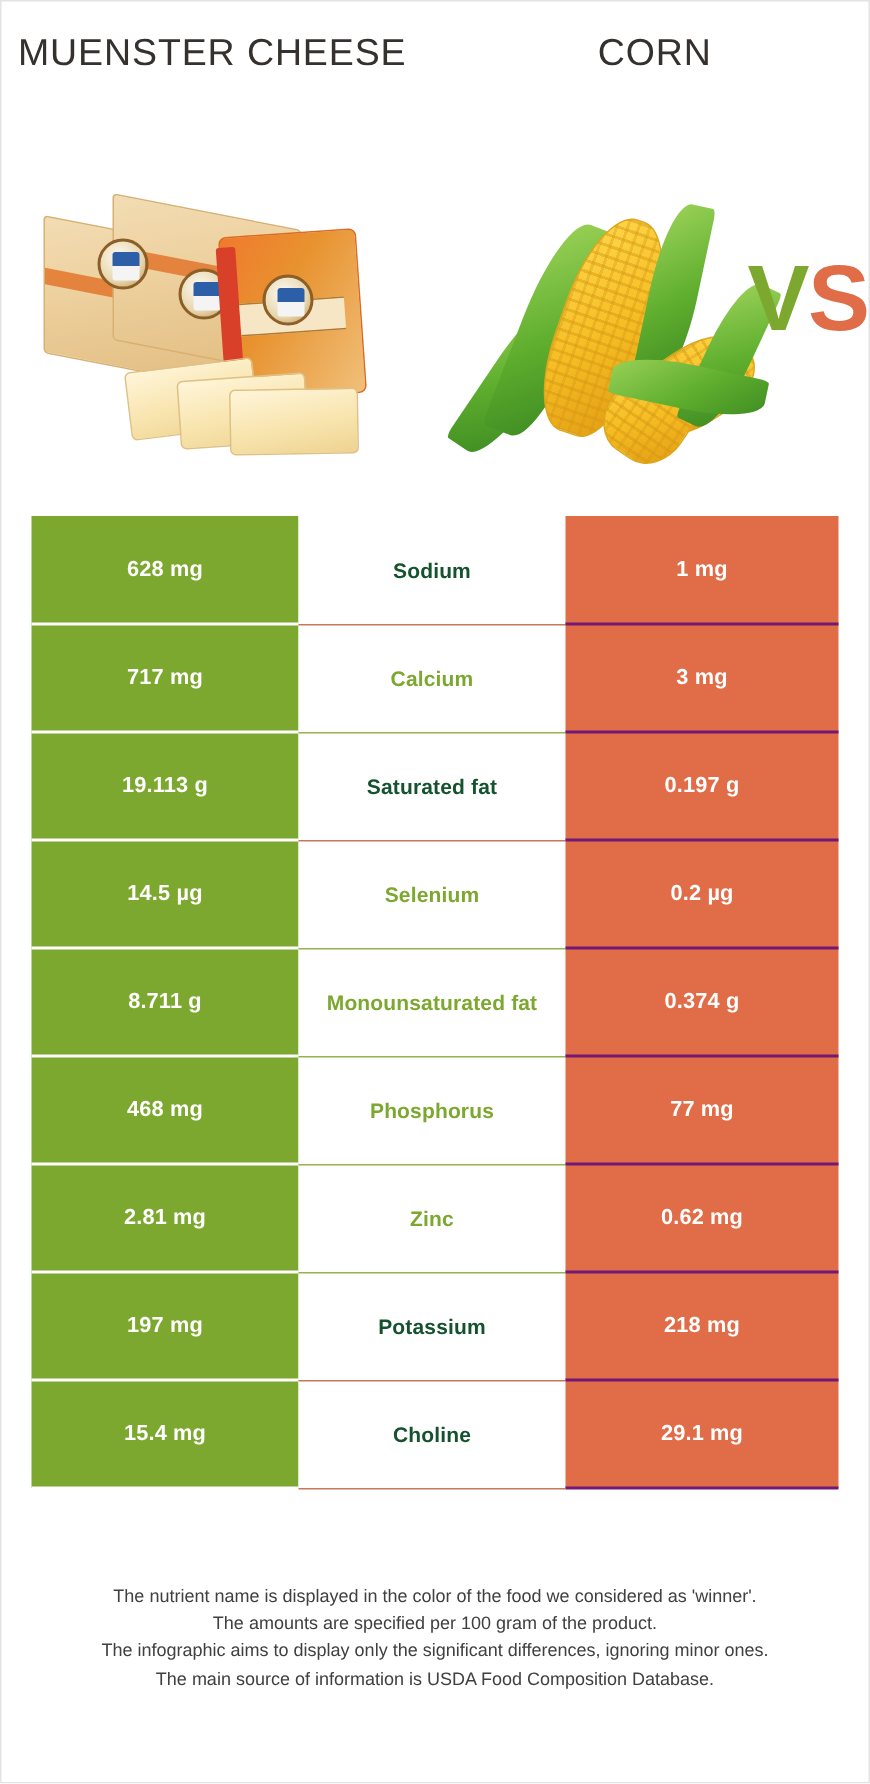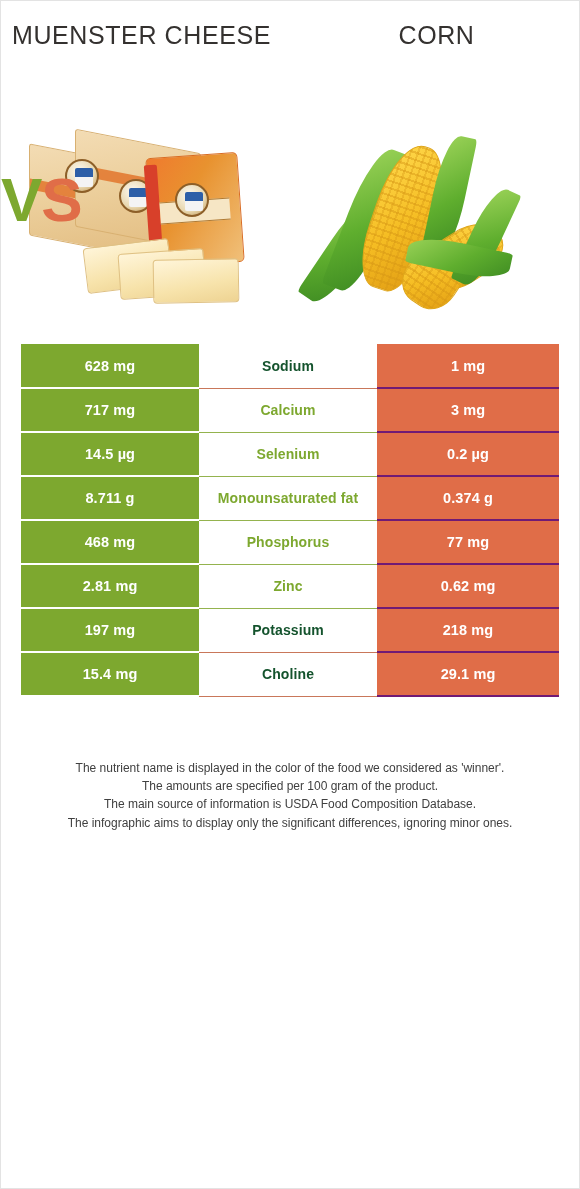--- a/index.html
+++ b/index.html
@@ -57,21 +57,21 @@
     width: 236px;
     height: 215px;
   }
   .media-cell.left  { left: 22px; }
   .media-cell.right { right: 22px; }
 
   .vs {
     position: absolute;
     left: 0; right: 0;
     top: 58px;
-    text-align: left;
+    text-align: right;
     font-family: "Liberation Sans", sans-serif;
     font-size: 62px;
     font-weight: 700;
     letter-spacing: -1px;
     z-index: 6;
     line-height: 1;
   }
   .vs .v { color: #7da82f; }
   .vs .s { color: #e06d48; }
 
@@ -152,21 +152,21 @@
   .cob.c3 { left: 86px;  top: 128px; width: 56px; height: 70px;  transform: rotate(34deg); }
 
   
   .table {
     margin: 18px 20px 0 20px;
     width: 538px;
     border-collapse: collapse;
     table-layout: fixed;
   }
   .table td {
-    height: 44px;
+    height: 72px;
     vertical-align: middle;
     text-align: center;
     font-size: 14.5px;
     font-weight: 600;
     letter-spacing: 0.1px;
   }
   .col-left  { width: 178px; }
   .col-mid   { width: 178px; }
   .col-right { width: 182px; }
 
@@ -267,20 +267,25 @@
           <td class="val-left">628 mg</td>
           <td class="name win-right">Sodium</td>
           <td class="val-right">1 mg</td>
         </tr>
         <tr>
           <td class="val-left">717 mg</td>
           <td class="name win-left">Calcium</td>
           <td class="val-right">3 mg</td>
         </tr>
         <tr>
+          <td class="val-left">19.113 g</td>
+          <td class="name win-right">Saturated fat</td>
+          <td class="val-right">0.197 g</td>
+        </tr>
+        <tr>
           <td class="val-left">14.5 µg</td>
           <td class="name win-left">Selenium</td>
           <td class="val-right">0.2 µg</td>
         </tr>
         <tr>
           <td class="val-left">8.711 g</td>
           <td class="name win-left">Monounsaturated fat</td>
           <td class="val-right">0.374 g</td>
         </tr>
         <tr>
@@ -302,17 +307,17 @@
           <td class="val-left">15.4 mg</td>
           <td class="name win-right">Choline</td>
           <td class="val-right">29.1 mg</td>
         </tr>
       </tbody>
   </table>
 
   <div class="footer">
       <p>The nutrient name is displayed in the color of the food we considered as 'winner'.</p>
       <p>The amounts are specified per 100 gram of the product.</p>
+      <p>The infographic aims to display only the significant differences, ignoring minor ones.</p>
       <p>The main source of information is USDA Food Composition Database.</p>
-      <p>The infographic aims to display only the significant differences, ignoring minor ones.</p>
     </div>
 
 </div>
 
 </body></html>

